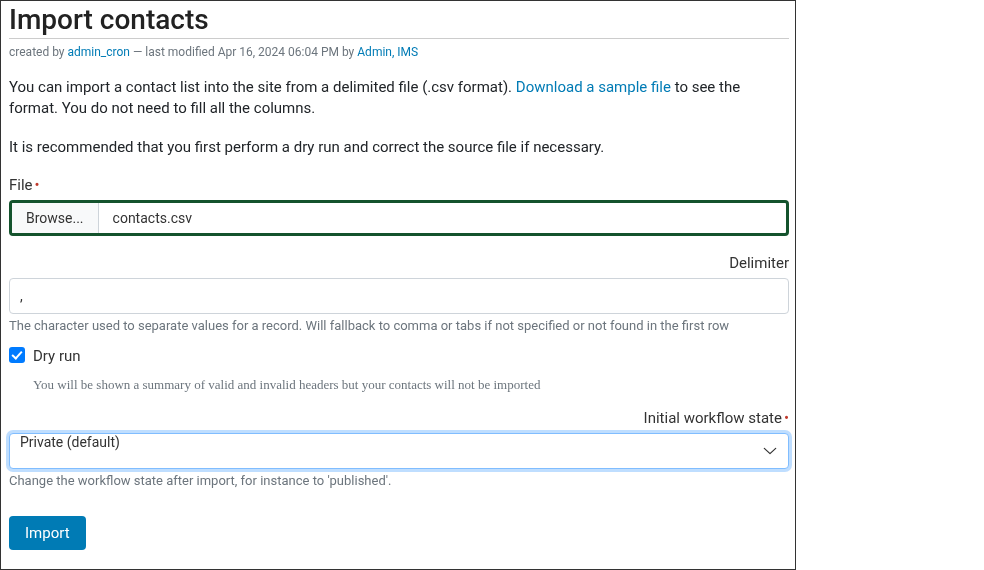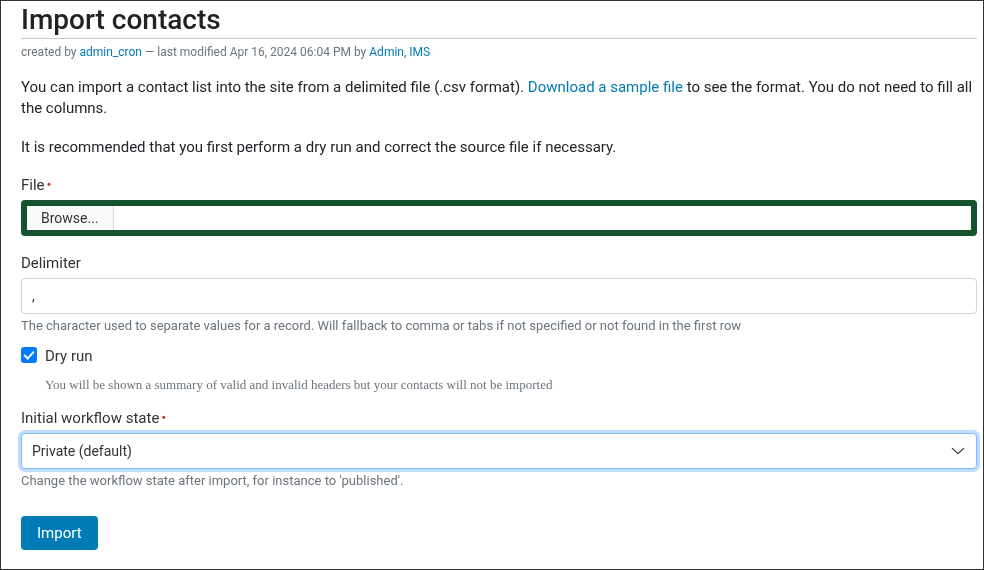--- a/index.html
+++ b/index.html
@@ -6,23 +6,23 @@
     body {
       font-family: "Segoe UI", -apple-system, BlinkMacSystemFont, Roboto, "Helvetica Neue", Arial, sans-serif;
       font-size: 14px;
       color: #212529;
       background: #fff;
       width: 984px;
       height: 570px;
     }
     .container {
       border: 1px solid #333;
-      width: 984px;
+      width: 796px;
       height: 570px;
-      padding: 2px 6px 6px 20px;
+      padding: 2px 6px 6px 8px;
       overflow: hidden;
     }
     h1 {
       font-size: 28px;
       font-weight: 500;
       color: #222;
       padding-bottom: 2px;
       border-bottom: 1px solid #ccc;
       margin-bottom: 6px;
     }
@@ -32,21 +32,21 @@
       margin-bottom: 18px;
     }
     .byline a { color: #007bb5; text-decoration: none; }
     .desc { font-size: 15px; color: #212529; margin-bottom: 18px; line-height: 1.4; }
     .desc a { color: #007bb5; text-decoration: none; }
     .field-label { font-size: 15px; color: #333; margin-bottom: 6px; }
     .req { color: #c0392b; margin-left: 2px; }
     .file-row {
       display: flex;
       width: 100%;
-      border: 6px solid #14532d;
+      border: 3px solid #14532d;
       border-radius: 4px;
       overflow: hidden;
       margin-bottom: 18px;
       height: 36px;
     }
     .file-browse {
       background: #f8f9fa;
       border-right: 1px solid #ced4da;
       padding: 0 14px;
       font-size: 14px;
@@ -115,21 +115,20 @@
       width: 100%;
       border: 1px solid #ced4da;
       border-radius: 4px;
       height: 36px;
       padding: 0 10px;
       font-size: 14px;
       color: #333;
       background: #fff;
       cursor: pointer;
       display: flex;
-      align-items: center;
       outline: none;
       box-shadow: 0 0 0 3px rgba(0,123,255,0.25);
       border-color: #80bdff;
     }
     .chev {
       position: absolute;
       right: 12px; top: 50%;
       transform: translateY(-50%);
       pointer-events: none;
     }
@@ -138,21 +137,21 @@
     .btn-import {
       background: #007bb5;
       color: #fff;
       border: none;
       border-radius: 4px;
       padding: 8px 16px;
       font-size: 15px;
       cursor: pointer;
       font-family: inherit;
     }
-    .mb6 { margin-bottom: 6px; }
+    .mb6 { margin-bottom: 6px; text-align: right; }
   </style>
 </head>
 <body>
 
 <div class="container">
 
   <h1>Import contacts</h1>
 
   <div class="byline">
     <span>created by </span><a href="#">admin_cron</a><span> — last modified </span><span>Apr 16, 2024 06:04 PM</span><span> by </span><a href="#">Admin, IMS</a>
@@ -161,20 +160,21 @@
   <p class="desc">
     <span>You can import a contact list into the site from a delimited file (.csv format). </span><a href="#">Download a sample file</a><span> to see the format. You do not need to fill all the columns.</span>
   </p>
   <p class="desc">It is recommended that you first perform a dry run and correct the source file if necessary.</p>
 
   <div class="field-label">
     <span>File</span><span class="req">•</span>
   </div>
   <div class="file-row">
     <div class="file-browse">Browse...</div>
+    <div class="file-name">contacts.csv</div>
   </div>
 
   <div class="field-label mb6">Delimiter</div>
   <input class="text-input" type="text" value="," style="">
   <div class="help">The character used to separate values for a record. Will fallback to comma or tabs if not specified or not found in the first row</div>
 
   <div class="check-row">
     <div class="checkbox"></div>
     <span class="check-label">Dry run</span>
   </div>

